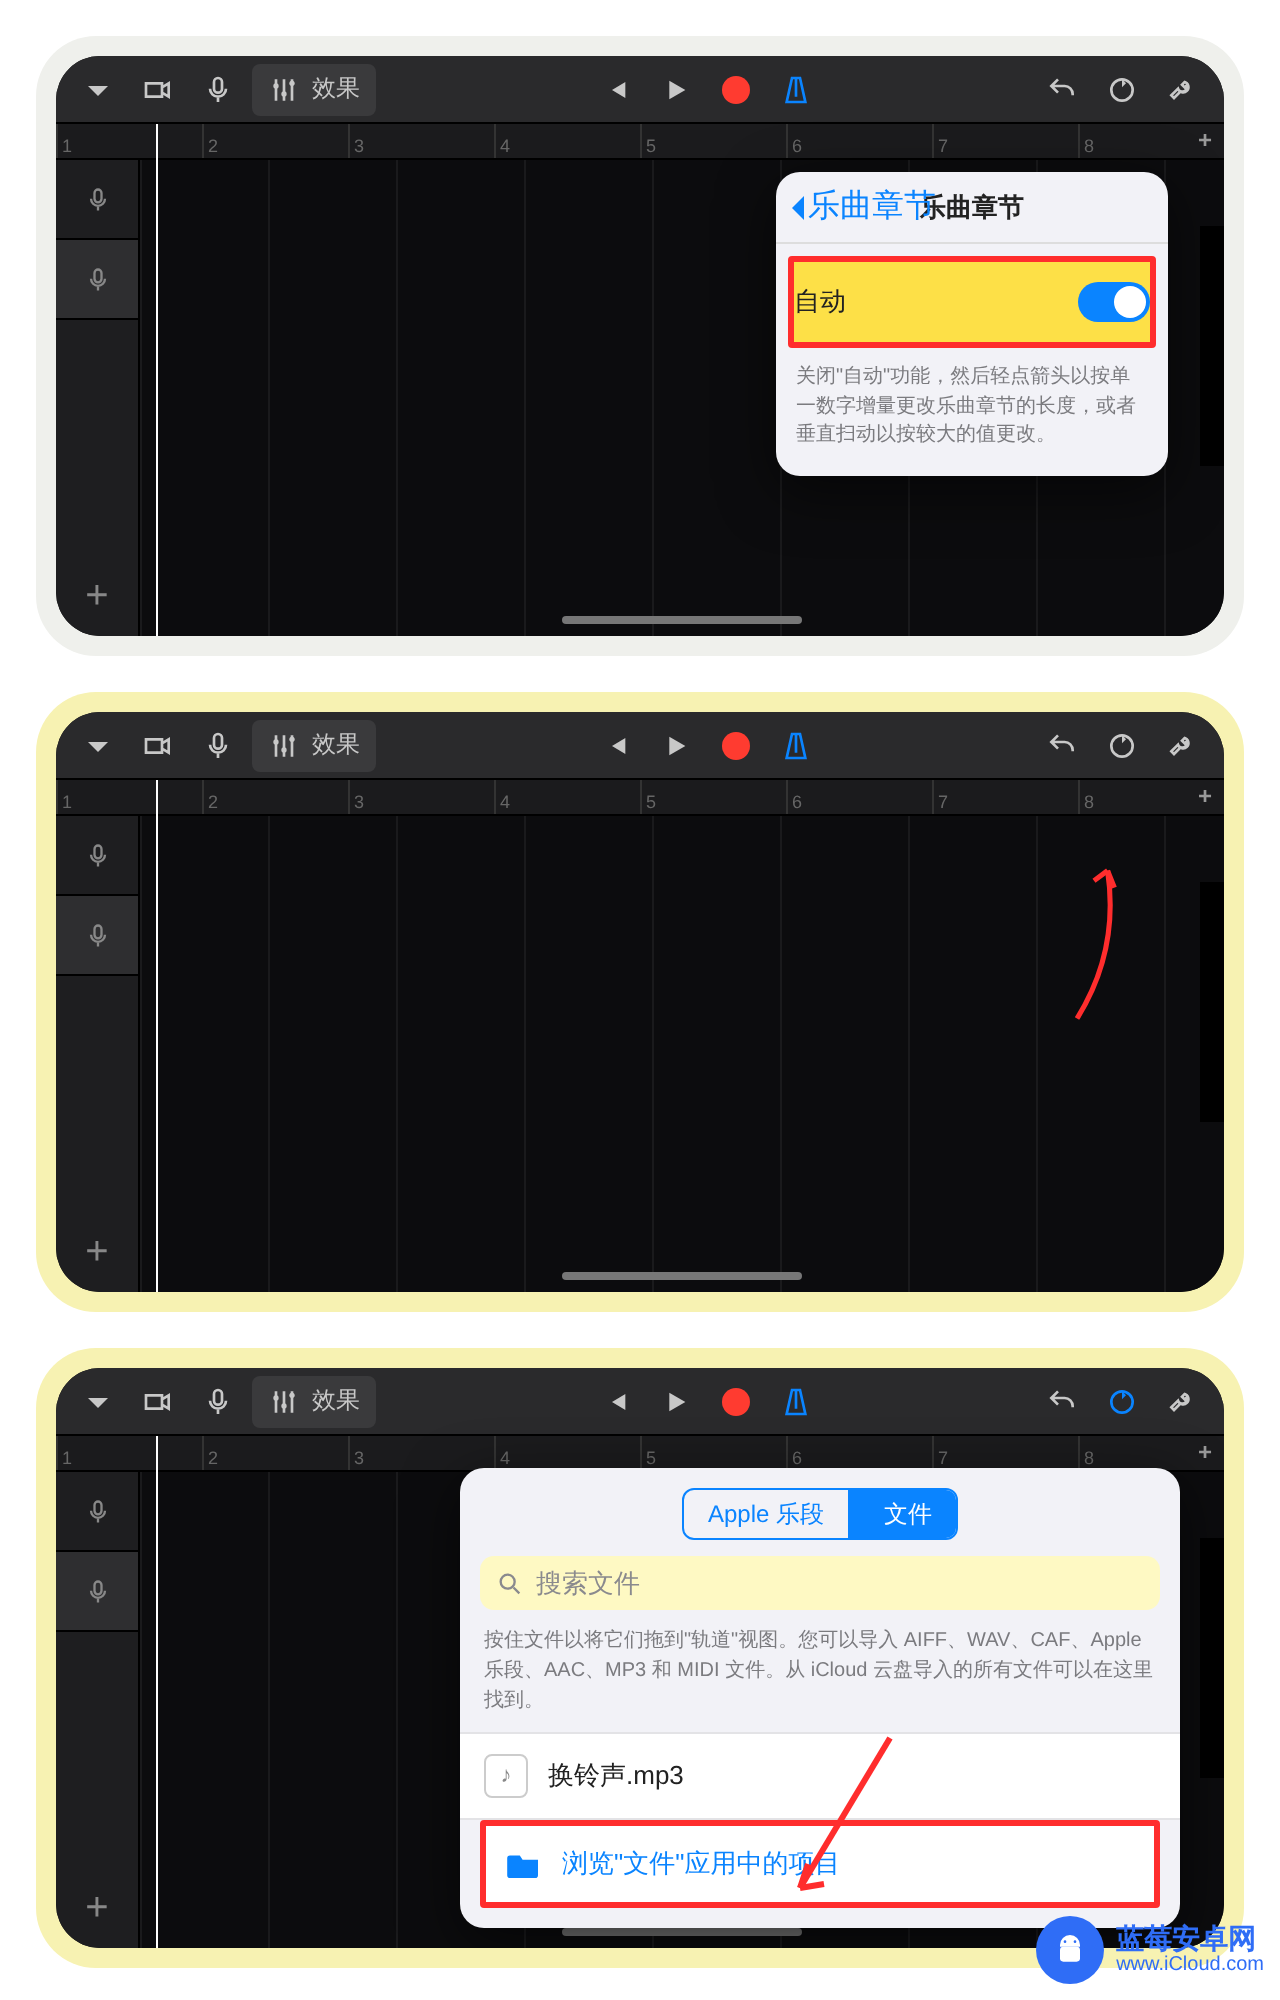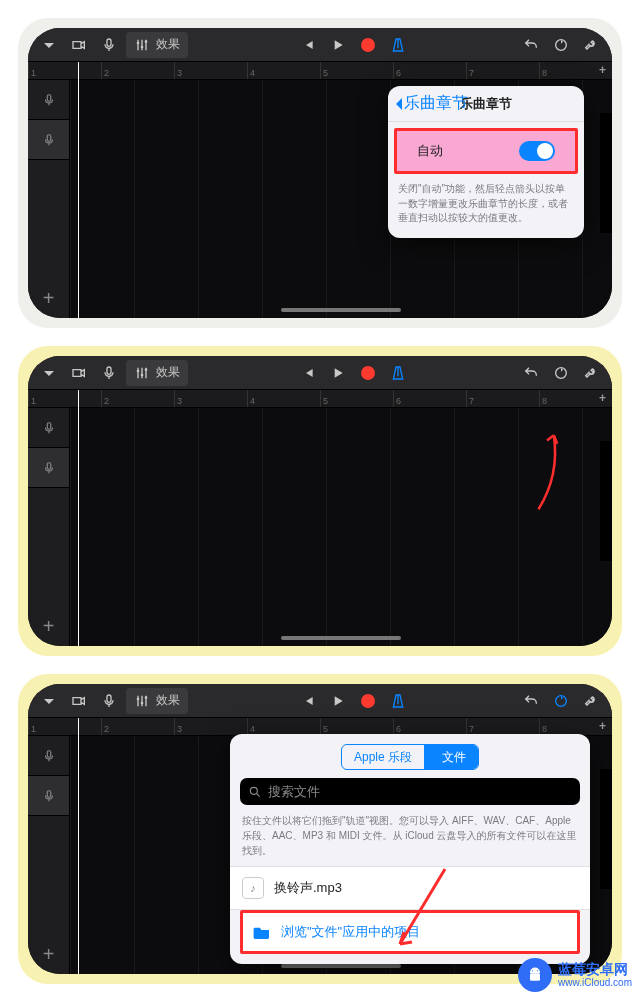--- a/index.html
+++ b/index.html
@@ -21,21 +21,21 @@
   }
   .frame.step1 { background: #eff0ec; height: 310px; }
   .frame.step2 { background: #f7f2b2; height: 310px; }
   .frame.step3 { background: #f7f2b2; height: 310px; }
 
   .screen {
     position: relative;
     width: 100%;
     height: 100%;
     background: #111;
-    border-radius: 32px;
+    border-radius: 22px;
     overflow: hidden;
   }
 
   
   .screen::after {
     content: "";
     position: absolute;
     right: -12px; top: 50%; transform: translateY(-50%);
     width: 24px; height: 120px;
     background: inherit;
@@ -145,22 +145,22 @@
     border-bottom:1px solid #ddd;
     font-size:13px; font-weight:600;
   }
   .popover1 .back {
     position:absolute; left:6px; top:0; bottom:0;
     display:flex; align-items:center; gap:0;
     color:#0a84ff; font-size:16px; font-weight:400;
   }
   .popover1 .row {
     display:flex; align-items:center; justify-content:space-between;
-    padding:10px 20px;
-    background:#f9a8d4;
+    padding:10px 0;
+    background:#fde047;
     font-size:13px;
   }
   .popover1 .hlbox {
     border:3px solid #ff2d2d;
     margin:6px 6px 2px 6px;
     border-radius:2px;
   }
   .popover1 .note {
     padding:6px 10px 12px;
     font-size:10px; line-height:1.45; color:#7b7b7f;
@@ -197,21 +197,21 @@
   }
   .popover3 .seg {
     display:flex; align-self:center; margin:10px 0 8px;
     border:1px solid #0a84ff; border-radius:6px; overflow:hidden;
     font-size:12px;
   }
   .popover3 .seg span { padding:4px 12px; color:#0a84ff;text-align:center; }
   .popover3 .seg span.sel { background:#0a84ff; color:#fff;padding-left:18px; }
   .popover3 .search {
     margin:0 10px 8px;
-    height:28px; border-radius:7px; background:#000000;
+    height:28px; border-radius:7px; background:#fef9c3;
     display:flex; align-items:center; gap:6px; padding:0 8px;
     color:#8a8a8e; font-size:13px;
   }
   .popover3 .hint {
     padding:0 12px 8px; font-size:10px; color:#7b7b7f; line-height:1.5;
   }
   .popover3 .filerow {
     display:flex; align-items:center; gap:10px;
     background:#fff; padding:10px 12px;
     border-top:1px solid #e3e3e6; border-bottom:1px solid #e3e3e6;

